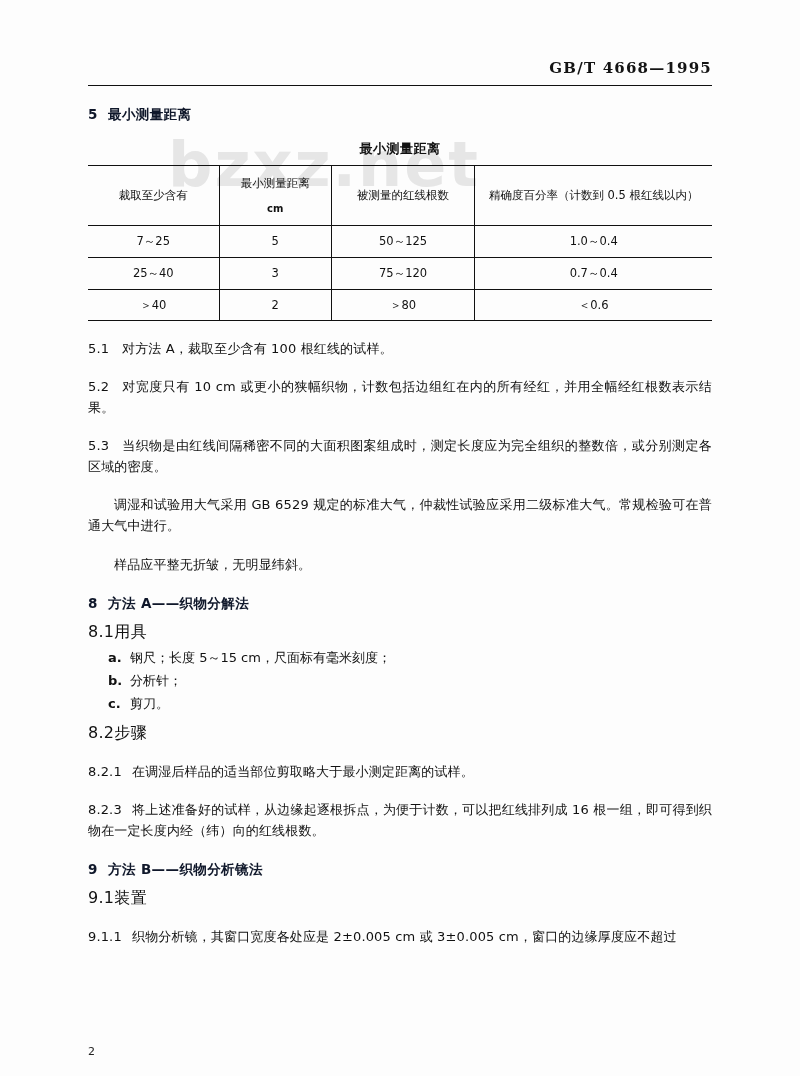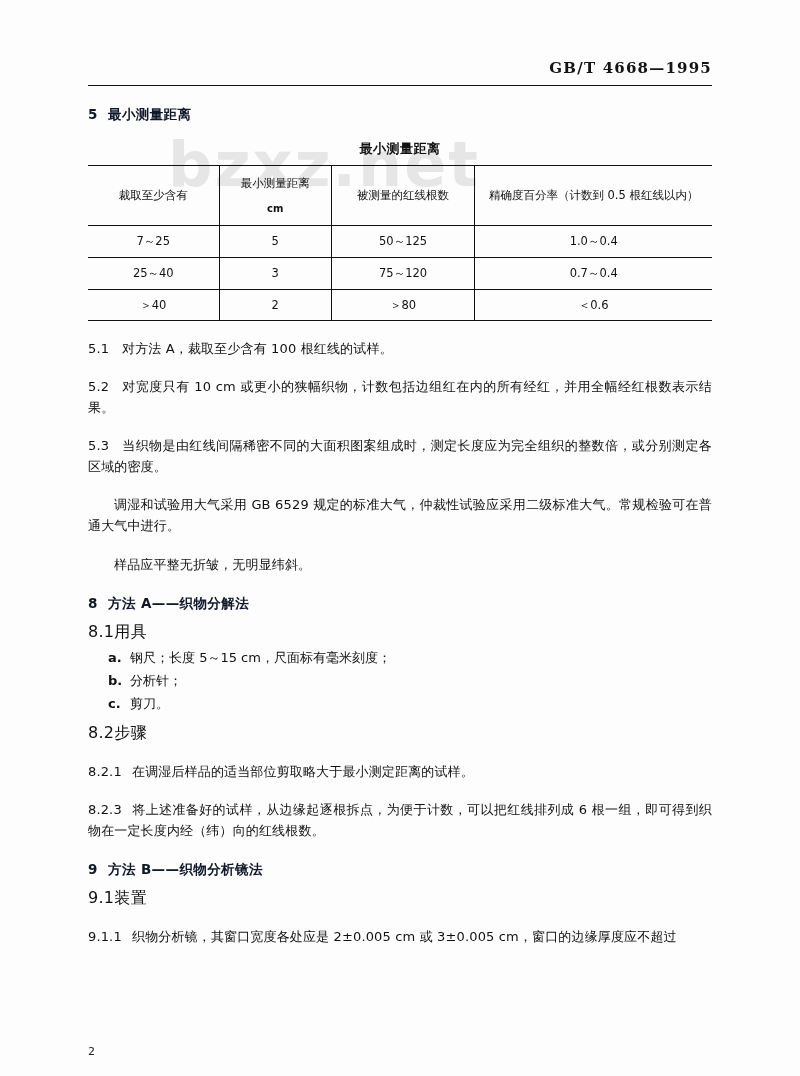--- a/index.html
+++ b/index.html
@@ -285,21 +285,21 @@
     </ul>
 
     <div class="sub-head">
       <span class="num">8.2</span><span>步骤</span>
     </div>
 
     <p class="para numbered3">
       <span class="num">8.2.1</span><span>在调湿后样品的适当部位剪取略大于最小测定距离的试样。</span>
     </p>
     <p class="para numbered3">
-      <span class="num">8.2.3</span><span>将上述准备好的试样，从边缘起逐根拆点，为便于计数，可以把红线排列成 6 根一组，即可得到织物在一定长度内经（纬）向的红线根数。</span>
+      <span class="num">8.2.3</span><span>将上述准备好的试样，从边缘起逐根拆点，为便于计数，可以把红线排列成 16 根一组，即可得到织物在一定长度内经（纬）向的红线根数。</span>
     </p>
 
     <div class="sec-head">
       <span class="num">9</span><span>方法 B——织物分析镜法</span>
     </div>
 
     <div class="sub-head">
       <span class="num">9.1</span><span>装置</span>
     </div>
 

